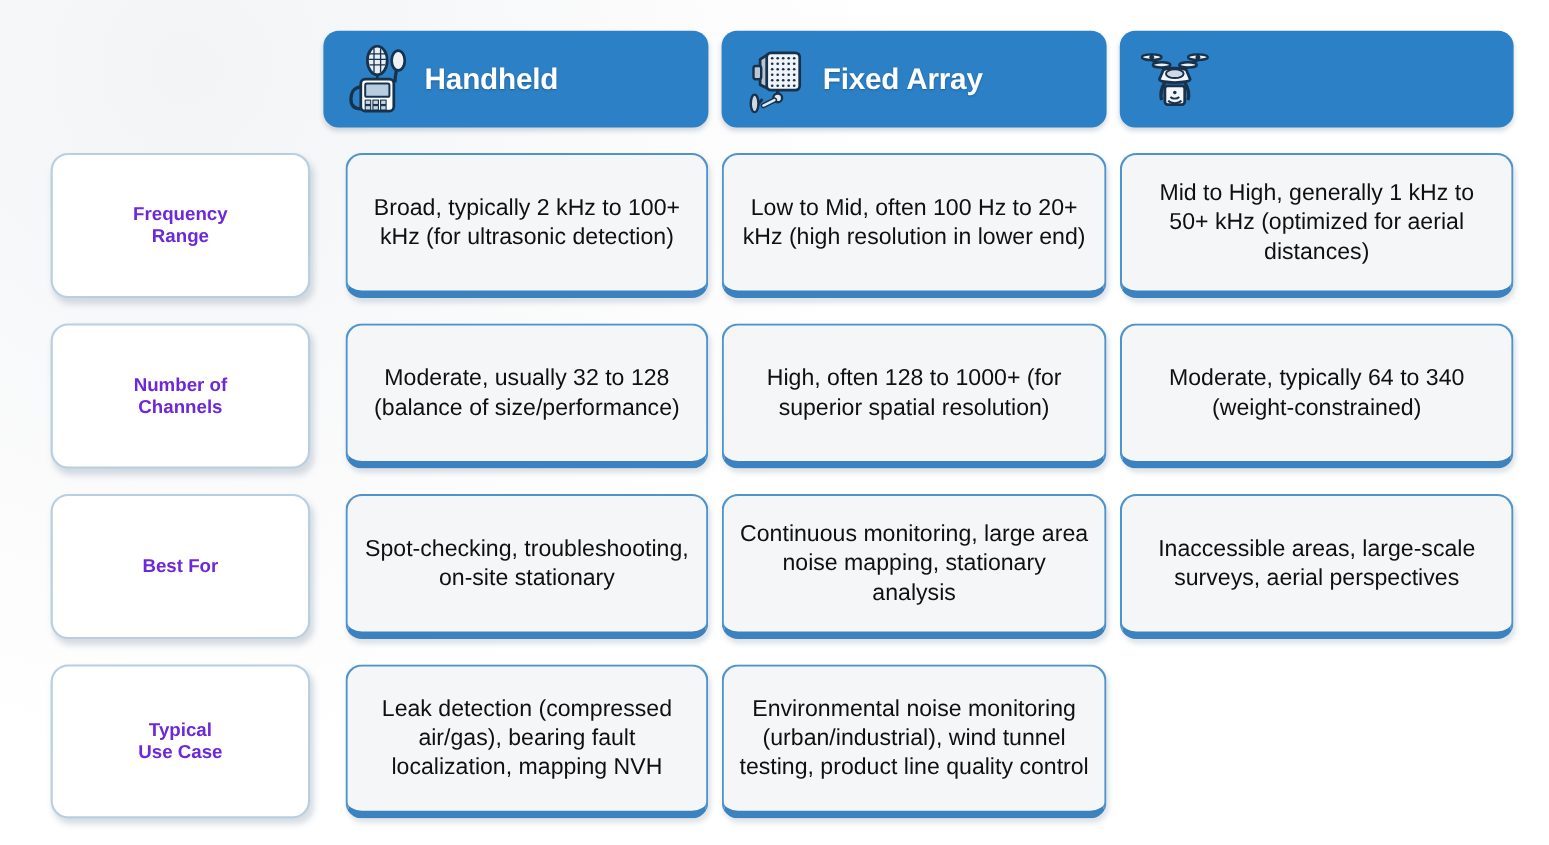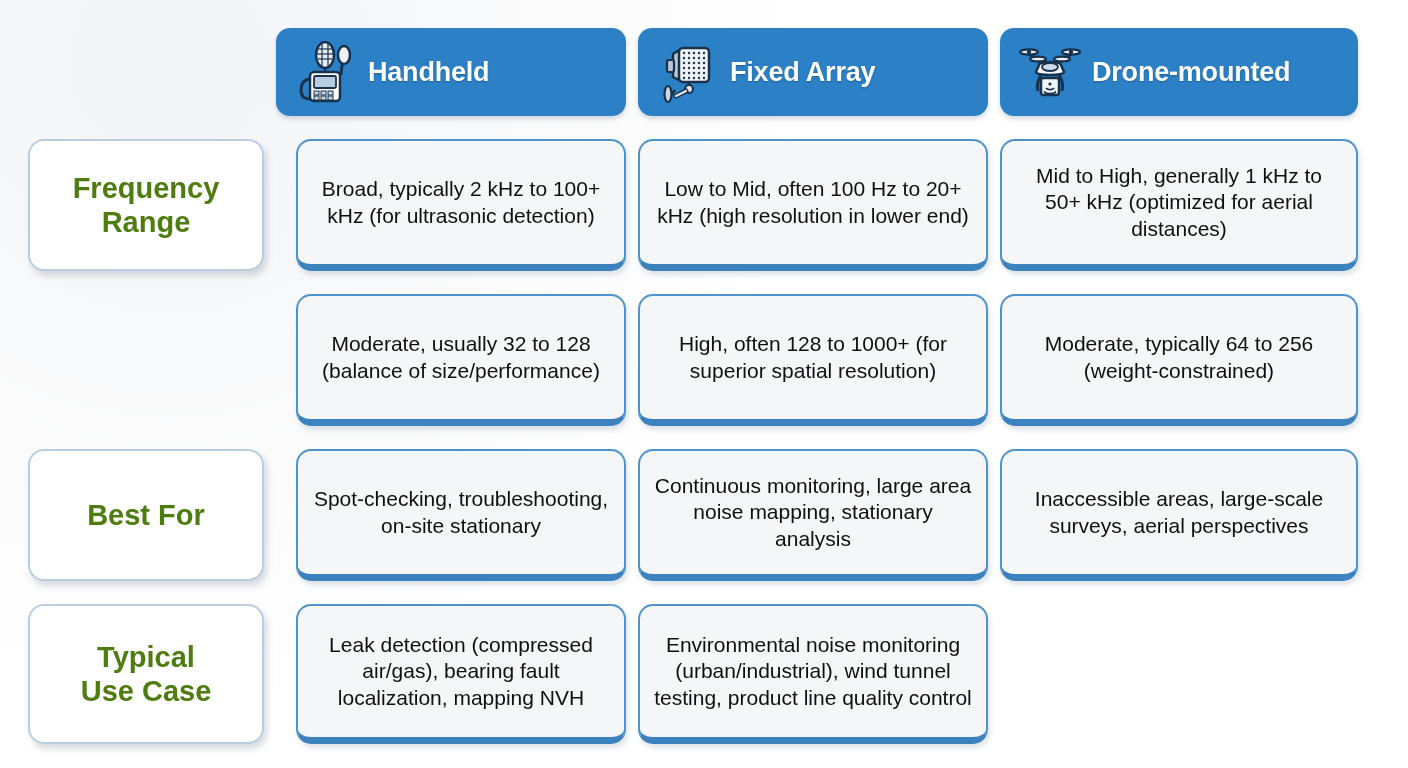--- a/index.html
+++ b/index.html
@@ -20,21 +20,21 @@
     width: 1408px;
     height: 768px;
     background:
       radial-gradient(circle at 12% 8%, #f3f4f6 0%, #ffffff 45%),
       #ffffff;
     box-sizing: border-box;
   }
 
   .grid {
     position: absolute;
-    left: 28px;
+    left: 46px;
     top: 28px;
     width: 1336px;
     height: 712px;
     display: grid;
     grid-template-columns: 236px 350px 350px 358px;
     grid-template-rows: 88px 132px 132px 132px 140px;
     column-gap: 12px;
     row-gap: 23px;
   }
 
@@ -81,22 +81,22 @@
     border-radius: 16px;
     display: flex;
     align-items: center;
     justify-content: center;
     text-align: center;
     box-sizing: border-box;
     box-shadow: 3px 5px 6px rgba(120,140,160,0.30);
     padding: 6px 10px;
   }
   .rowlabel span {
-    color: #4d7c0f;
-    font-size: 29px;
+    color: #6d28d9;
+    font-size: 17px;
     font-weight: bold;
     line-height: 1.18;
   }
 
   
   .cell {
     background: #f5f6f7;
     border: 2px solid #4f93cc;
     border-bottom: 7px solid #3b82bf;
     border-radius: 15px;
@@ -233,44 +233,46 @@
 
           <path d="M22 32 C18 38 18 44 19 48" stroke="#17324d" stroke-width="3" fill="none"></path>
           <path d="M40 32 C44 38 44 44 43 48" stroke="#17324d" stroke-width="3" fill="none"></path>
 
           <rect x="22" y="35" width="18" height="17" rx="2.5" fill="#f2f5f9" stroke="#17324d" stroke-width="2.5"></rect>
           <circle cx="31" cy="41" r="1.6" fill="#17324d"></circle>
           <path d="M27 45 C28.8 47.2 33.2 47.2 35 45" stroke="#17324d" stroke-width="1.8" fill="none"></path>
           <path d="M25 48.5 C27.5 51.5 34.5 51.5 37 48.5" stroke="#17324d" stroke-width="1.8" fill="none"></path>
         </svg>
       </span>
-      <span class="head-label">Drone-mounted</span>
     </div>
 
     <div class="rowlabel">
       <span><span>Frequency</span><br><span>Range</span></span>
     </div>
     <div class="cell c2">
       <span>Broad, typically 2 kHz to 100+ kHz (for ultrasonic detection)</span>
     </div>
     <div class="cell c3">
       <span>Low to Mid, often 100 Hz to 20+ kHz (high resolution in lower end)</span>
     </div>
     <div class="cell c4">
       <span>Mid to High, generally 1 kHz to 50+ kHz (optimized for aerial distances)</span>
     </div>
 
+    <div class="rowlabel">
+      <span><span>Number of</span><br><span>Channels</span></span>
+    </div>
     <div class="cell c2">
       <span>Moderate, usually 32 to 128 (balance of size/performance)</span>
     </div>
     <div class="cell c3">
       <span>High, often 128 to 1000+ (for superior spatial resolution)</span>
     </div>
     <div class="cell c4">
-      <span>Moderate, typically 64 to 256 (weight-constrained)</span>
+      <span>Moderate, typically 64 to 340 (weight-constrained)</span>
     </div>
 
     <div class="rowlabel">
       <span>Best For</span>
     </div>
     <div class="cell c2">
       <span>Spot-checking, troubleshooting, on-site stationary</span>
     </div>
     <div class="cell c3">
       <span>Continuous monitoring, large area noise mapping, stationary analysis</span>

